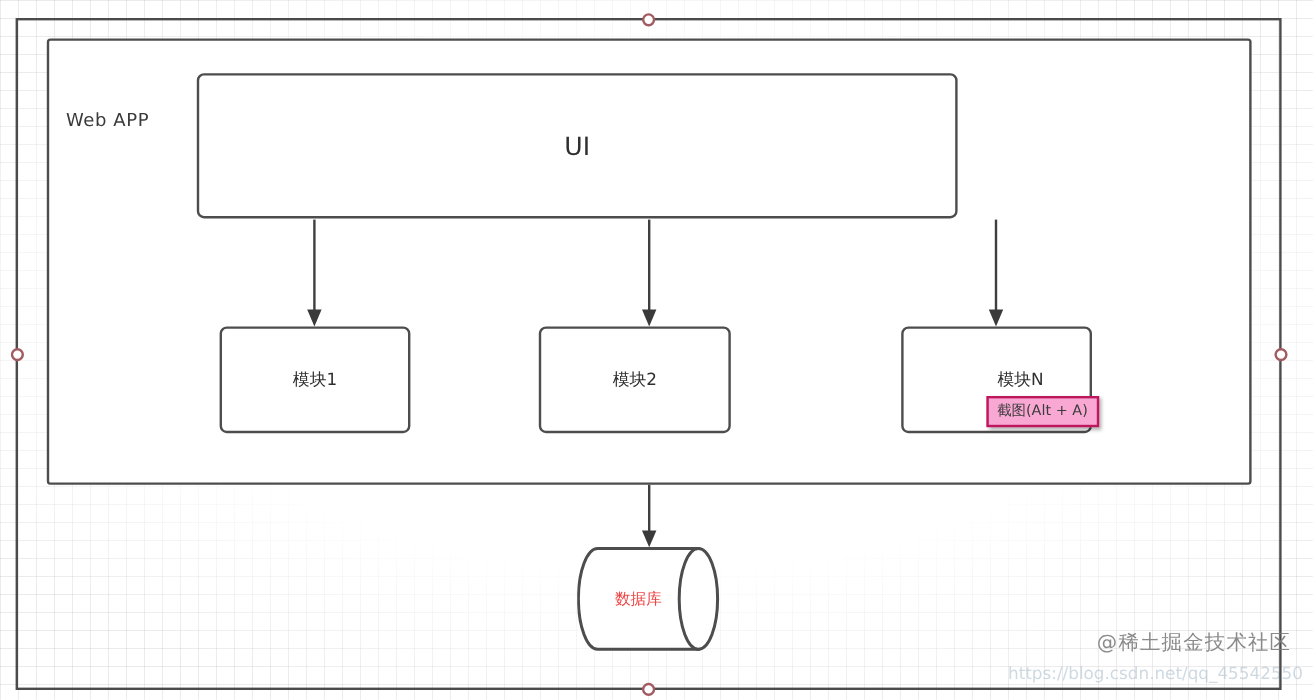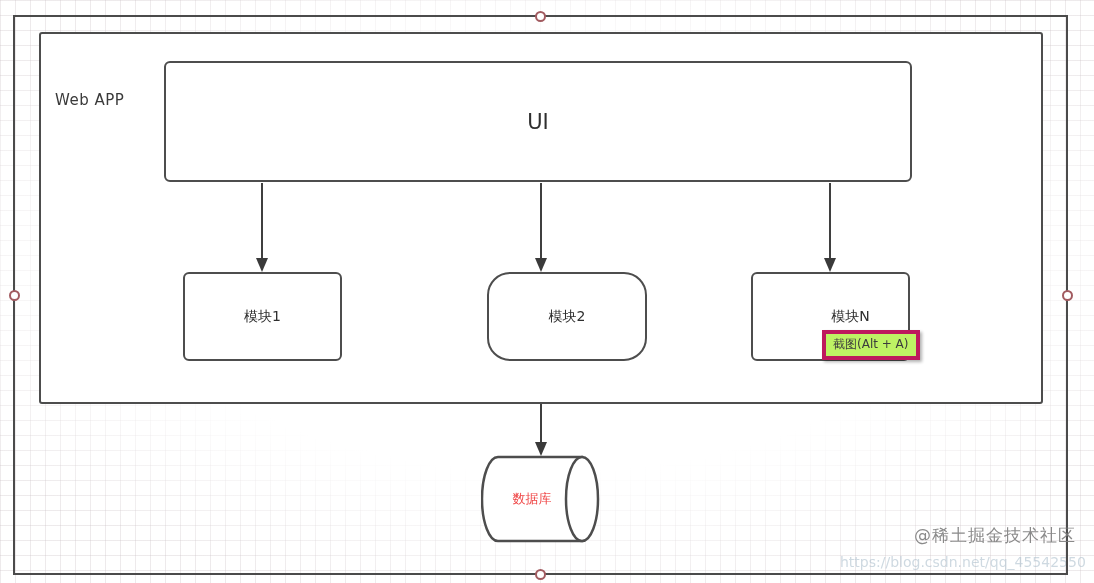--- a/index.html
+++ b/index.html
@@ -33,30 +33,30 @@
   
   .shape {
     position: absolute; background: #ffffff; border: 2px solid #4d4d4d; z-index: 4;
   }
   .webapp-box { left: 39px; top: 32px; width: 1004px; height: 372px; border-radius: 3px; }
   .webapp-label {
     position: absolute; left: 14px; top: 25px;
     font-size: 15px; color: #3a3a3a; letter-spacing: 0.5px; margin-top: 32px;
   }
   .ui-box {
-    left: 164px; top: 61px; width: 748px; height: 121px; border-radius: 6px;
+    left: 164px; top: 61px; width: 634px; height: 121px; border-radius: 6px;
     display: flex; align-items: center; justify-content: center; text-align: center;
   }
   .ui-label { font-size: 21px; color: #2f2f2f; }
   .module-box {
     top: 272px; height: 89px; border-radius: 6px;
     display: flex; align-items: center; justify-content: center;
   }
   .module-1 { left: 183px; width: 159px; }
-  .module-2 { left: 487px; width: 160px; border-radius: 23px; }
+  .module-2 { left: 449px; width: 160px; }
   .module-n { left: 751px; width: 159px; padding-left: 40px; }
   .module-label { font-size: 14px; color: #2f2f2f; }
   
   .connector { position: absolute; z-index: 4; }
   .connector .line { position: absolute; width: 2px; background: #3f3f3f; left: 0; top: 0; }
   .connector .head {
     position: absolute; width: 0; height: 0; left: -5px;
     border-left: 6px solid transparent; border-right: 6px solid transparent;
     border-top: 14px solid #3a3a3a;
   }
@@ -70,21 +70,21 @@
   .conn-db .head { top: 38px; }
   
   .db-cylinder { position: absolute; left: 481px; top: 453px; width: 120px; height: 92px; z-index: 4; }
   .db-label {
     position: absolute; left: 481px; top: 490px; width: 102px; text-align: center;
     font-size: 13px; color: #ef4444; z-index: 4;
   }
   
   .tooltip {
     position: absolute; left: 822px; top: 330px; z-index: 10;
-    background: #bef264; border: 4px solid #be185d;
+    background: #f9a8d4; border: 2px solid #be185d;
     box-shadow: 2px 2px 3px rgba(0,0,0,0.3);
     padding: 2px 7px 3px 7px; font-size: 12px; color: #3c3c3c; white-space: nowrap;
   }
   
   .wm-community {
     position: absolute; left: 914px; top: 524px; z-index: 8;
     font-size: 17px; color: rgba(125,125,125,0.9); letter-spacing: 1px; white-space: nowrap;
   }
   .wm-url {
     position: absolute; left: 840px; top: 554px; z-index: 2;

